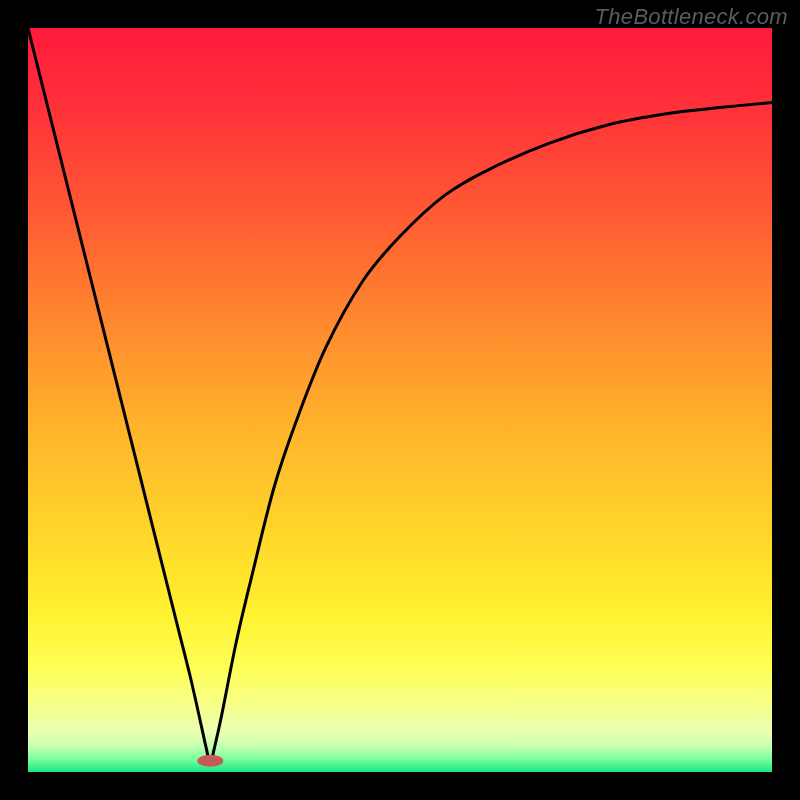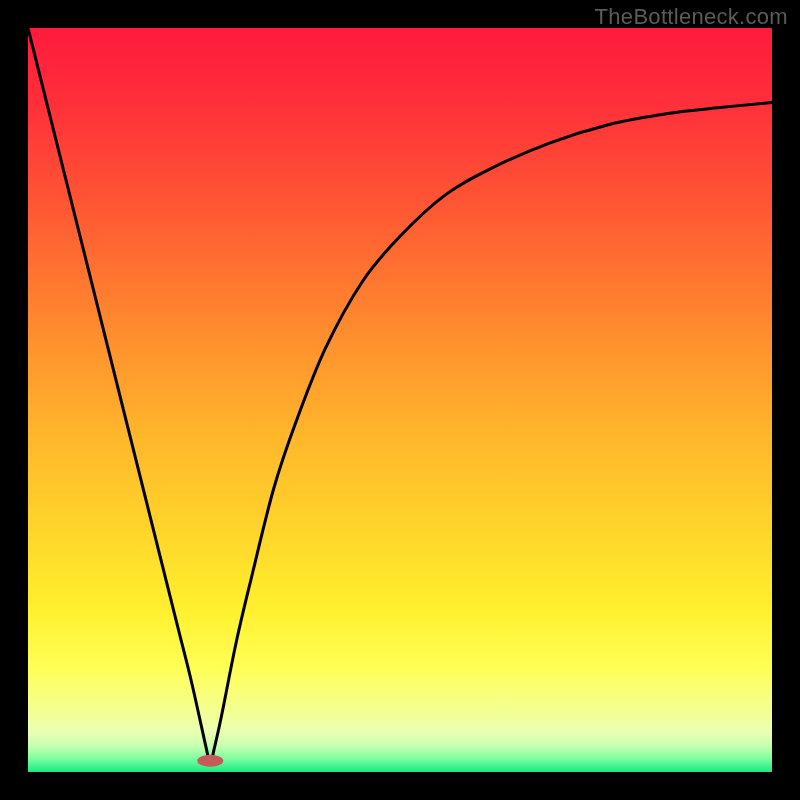--- a/index.html
+++ b/index.html
@@ -28,20 +28,21 @@
   }
   .watermark {
     position: absolute;
     top: 4px;
     right: 12px;
     color: #5b5b5b;
     font-size: 22px;
     font-weight: 500;
     letter-spacing: 0.3px;
     user-select: none;
+    font-style: italic;
   }
 </style>
 </head>
 <body>
 
 <div class="frame">
   <svg class="plot" viewBox="0 0 744 744" preserveAspectRatio="none">
     <defs>
       <linearGradient id="bg-grad" x1="0" y1="0" x2="0" y2="1">
           <stop offset="0%" stop-color="#ff1a3c"></stop>

